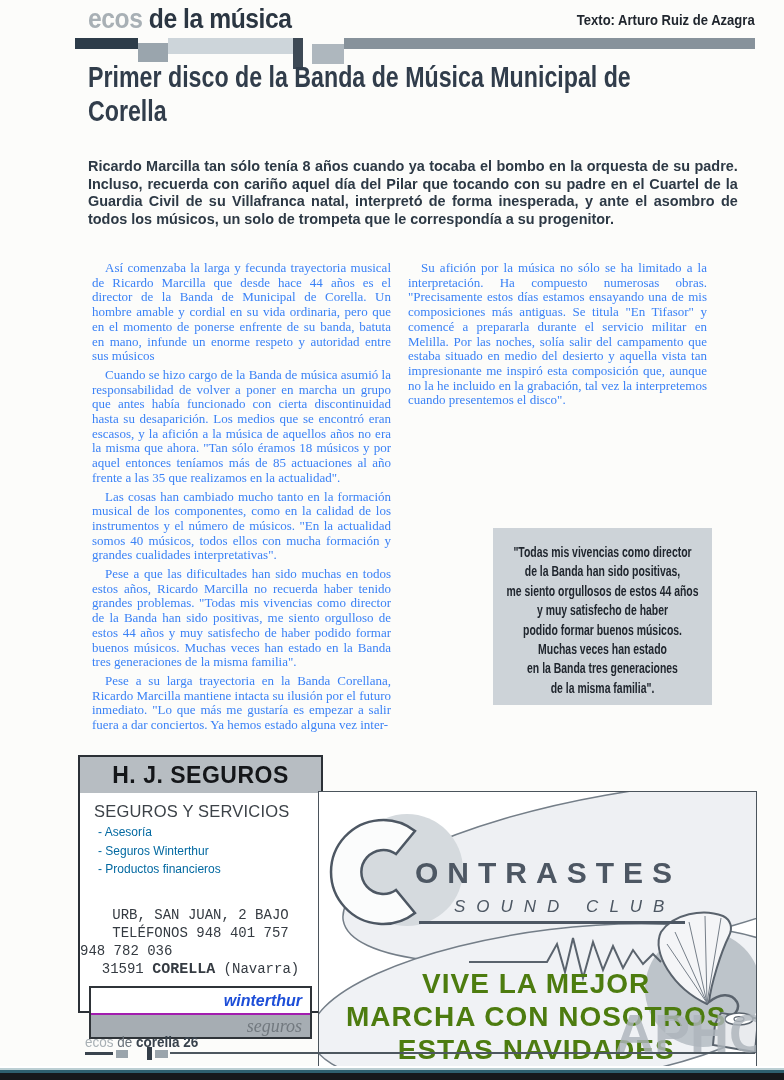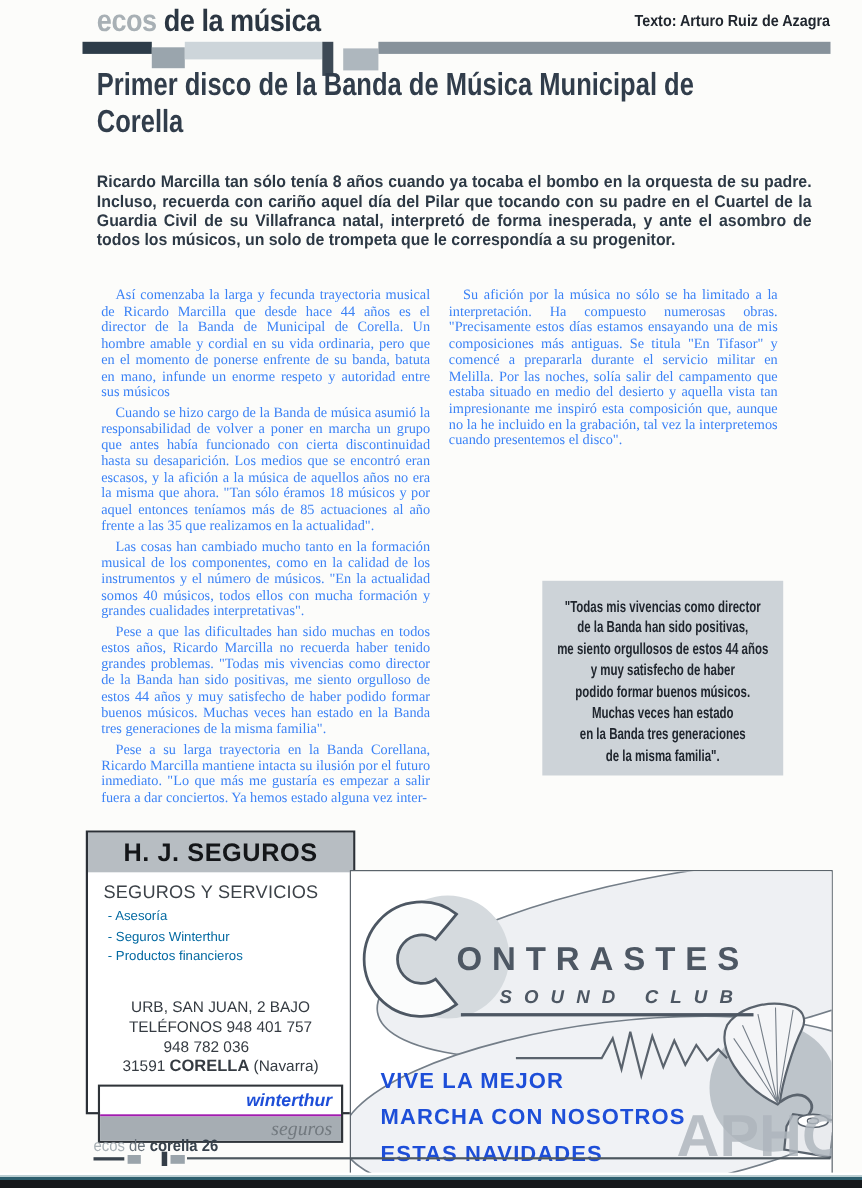--- a/index.html
+++ b/index.html
@@ -37,39 +37,39 @@
                transform-origin:center top;text-align:center;font-weight:bold;font-size:14.5px;
                line-height:19.4px;color:#20262e;}
   .quote-inner div{white-space:nowrap;}
   
   .adS{position:absolute;left:78px;top:755px;width:245px;height:258px;border:2px solid #2b3036;
        background:#fff;box-sizing:border-box;}
   .adS-bar{height:36px;background:#b7bdc2;display:flex;align-items:center;justify-content:center;
            font-size:23px;font-weight:bold;letter-spacing:.5px;color:#141619;}
   .adS-sub{margin:9px 6px 2px 14px;font-size:16.5px;color:#3c4248;letter-spacing:.2px;}
   .adS-items{margin:2px 16px 0 18px;font-size:12px;line-height:18.5px;color:#0369a1;}
-  .adS-addr{margin-top:27px;text-align:center;font-size:14px;line-height:18px;color:#353b42;}
-  .addr3{text-align:center;padding-right:26px;}
+  .adS-addr{margin-top:27px;text-align:center;font-size:14px;line-height:18px;color:#353b42;font-family:Liberation Mono, monospace;}
+  .addr3{text-align:left;padding-right:26px;}
   .addr-city{font-weight:bold;font-size:15px;}
   .brandbox{margin:7px 9px 0;border:2px solid #2f3439;}
   .brand-top{height:25px;background:#fff;border-bottom:2px solid #a21caf;font-style:italic;
              font-weight:bold;font-size:16px;color:#1d4ed8;text-align:right;padding-right:8px;line-height:25px;}
   .brand-bot{height:22px;background:#a6adb3;font-style:italic;font-size:18px;color:#72797f;
              text-align:right;padding-right:8px;line-height:22px;font-family:Liberation Serif, serif;}
   
   .adC{position:absolute;left:318px;top:750px;width:439px;height:281px;border:1.5px solid #4b545c;
        background:#fff;overflow:hidden;box-sizing:border-box;margin-top:41px;}
   .adC svg{position:absolute;left:0;top:0;}
   .cword{position:absolute;left:96px;top:64px;font-size:30px;font-weight:bold;letter-spacing:9px;
          color:#4d5763;white-space:nowrap;}
-  .csound{position:absolute;left:135px;top:105px;font-size:17px;font-style:italic;font-weight:bold;
+  .csound{position:absolute;left:135px;top:105px;font-size:17px;font-style:italic;font-weight:normal;
           letter-spacing:11px;color:#4d5763;white-space:nowrap;}
   .cline{position:absolute;left:100px;top:129px;width:266px;height:3px;background:#4d5763;}
-  .ctag{position:absolute;left:27px;top:175px;font-size:20px;font-weight:bold;letter-spacing:1px;
-        color:#1d4ed8;line-height:33px;}
+  .ctag{position:absolute;left:27px;top:175px;font-size:28px;font-weight:bold;letter-spacing:1px;
+        color:#4d7c0f;line-height:33px;text-align:center;}
   .ctag div{white-space:nowrap;}
   .cwm{position:absolute;left:296px;top:210px;font-size:54px;font-weight:bold;color:#aeb5bc;
        opacity:.82;z-index:5;letter-spacing:0;}
   
   .foot{position:absolute;left:85px;top:1033px;font-size:15px;white-space:nowrap;
         transform:scaleX(.9);transform-origin:left top;}
   .foot-gray{color:#a8b0b5;}
   .foot-mid{color:#6a737b;}
   .foot-dark{color:#38424c;font-weight:bold;}
   .f1{left:85px;top:1052px;width:28px;height:3px;background:#3a444e;}

